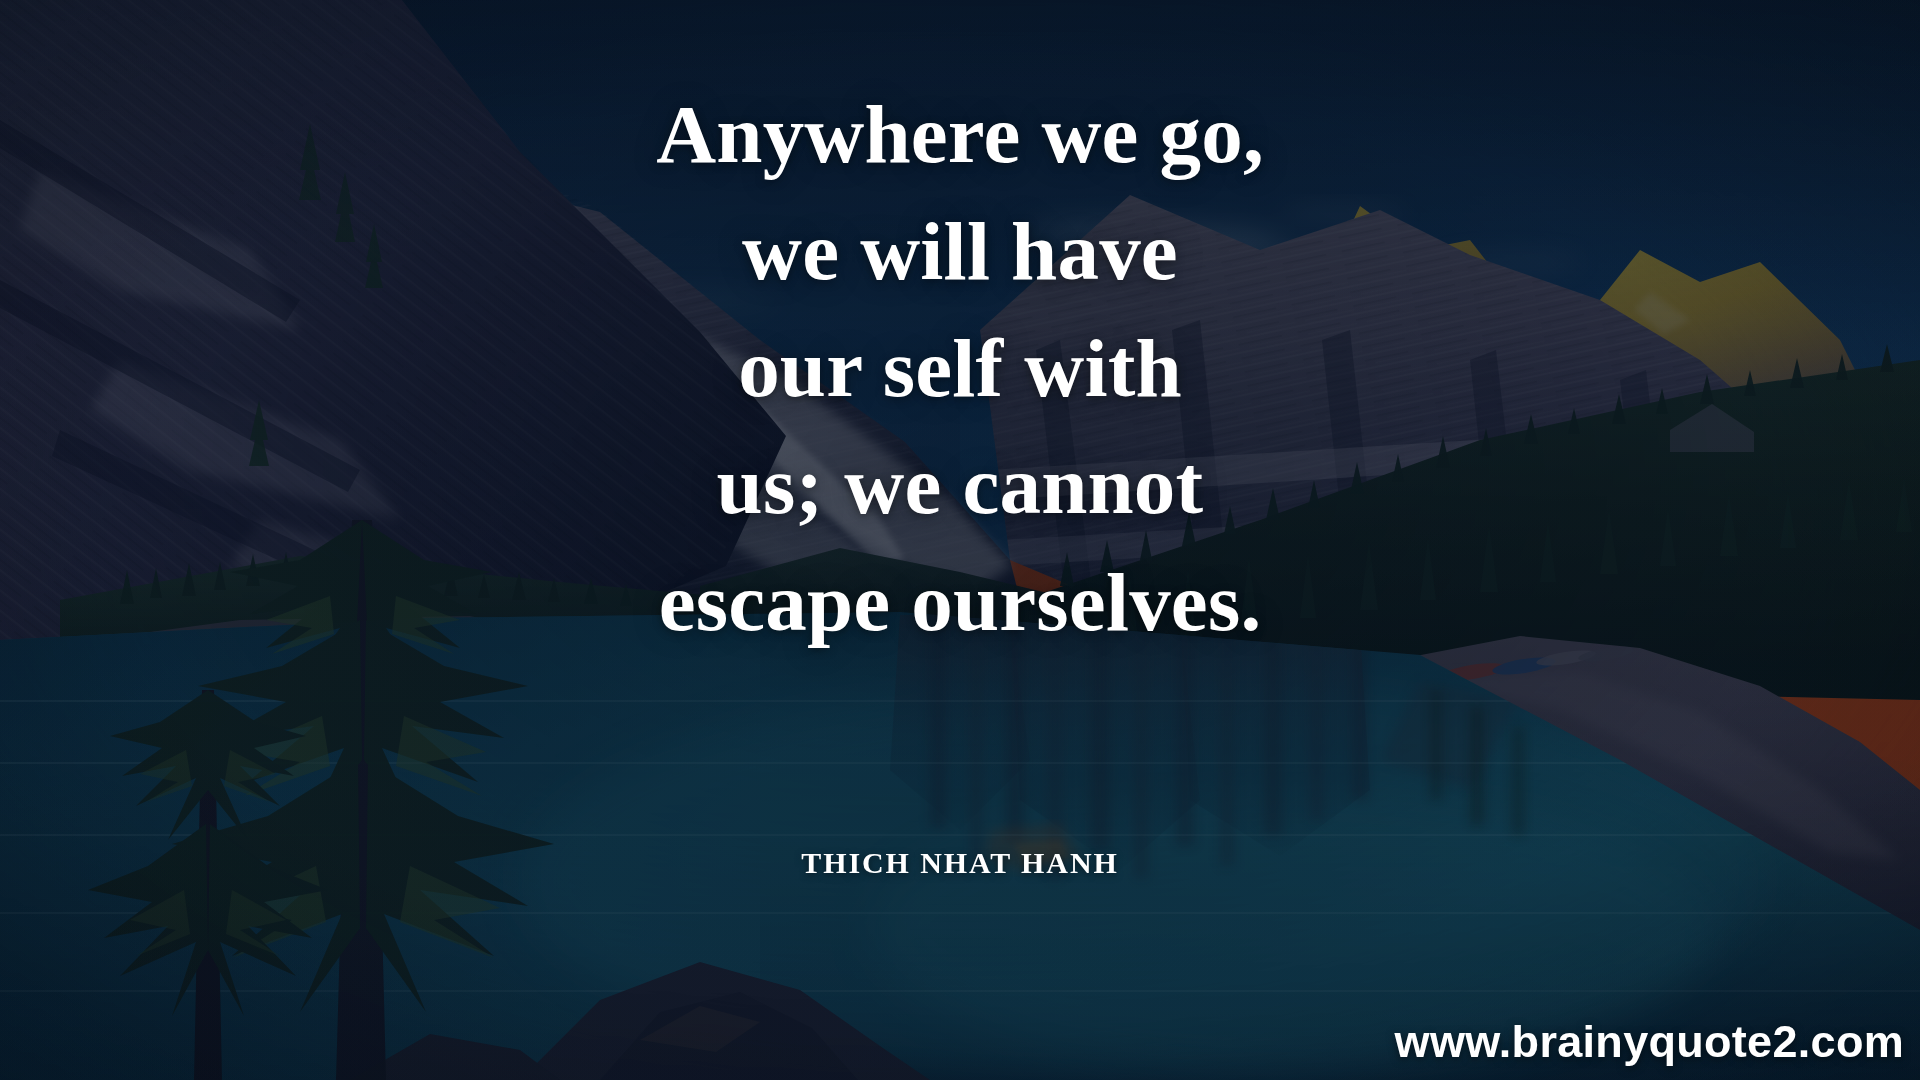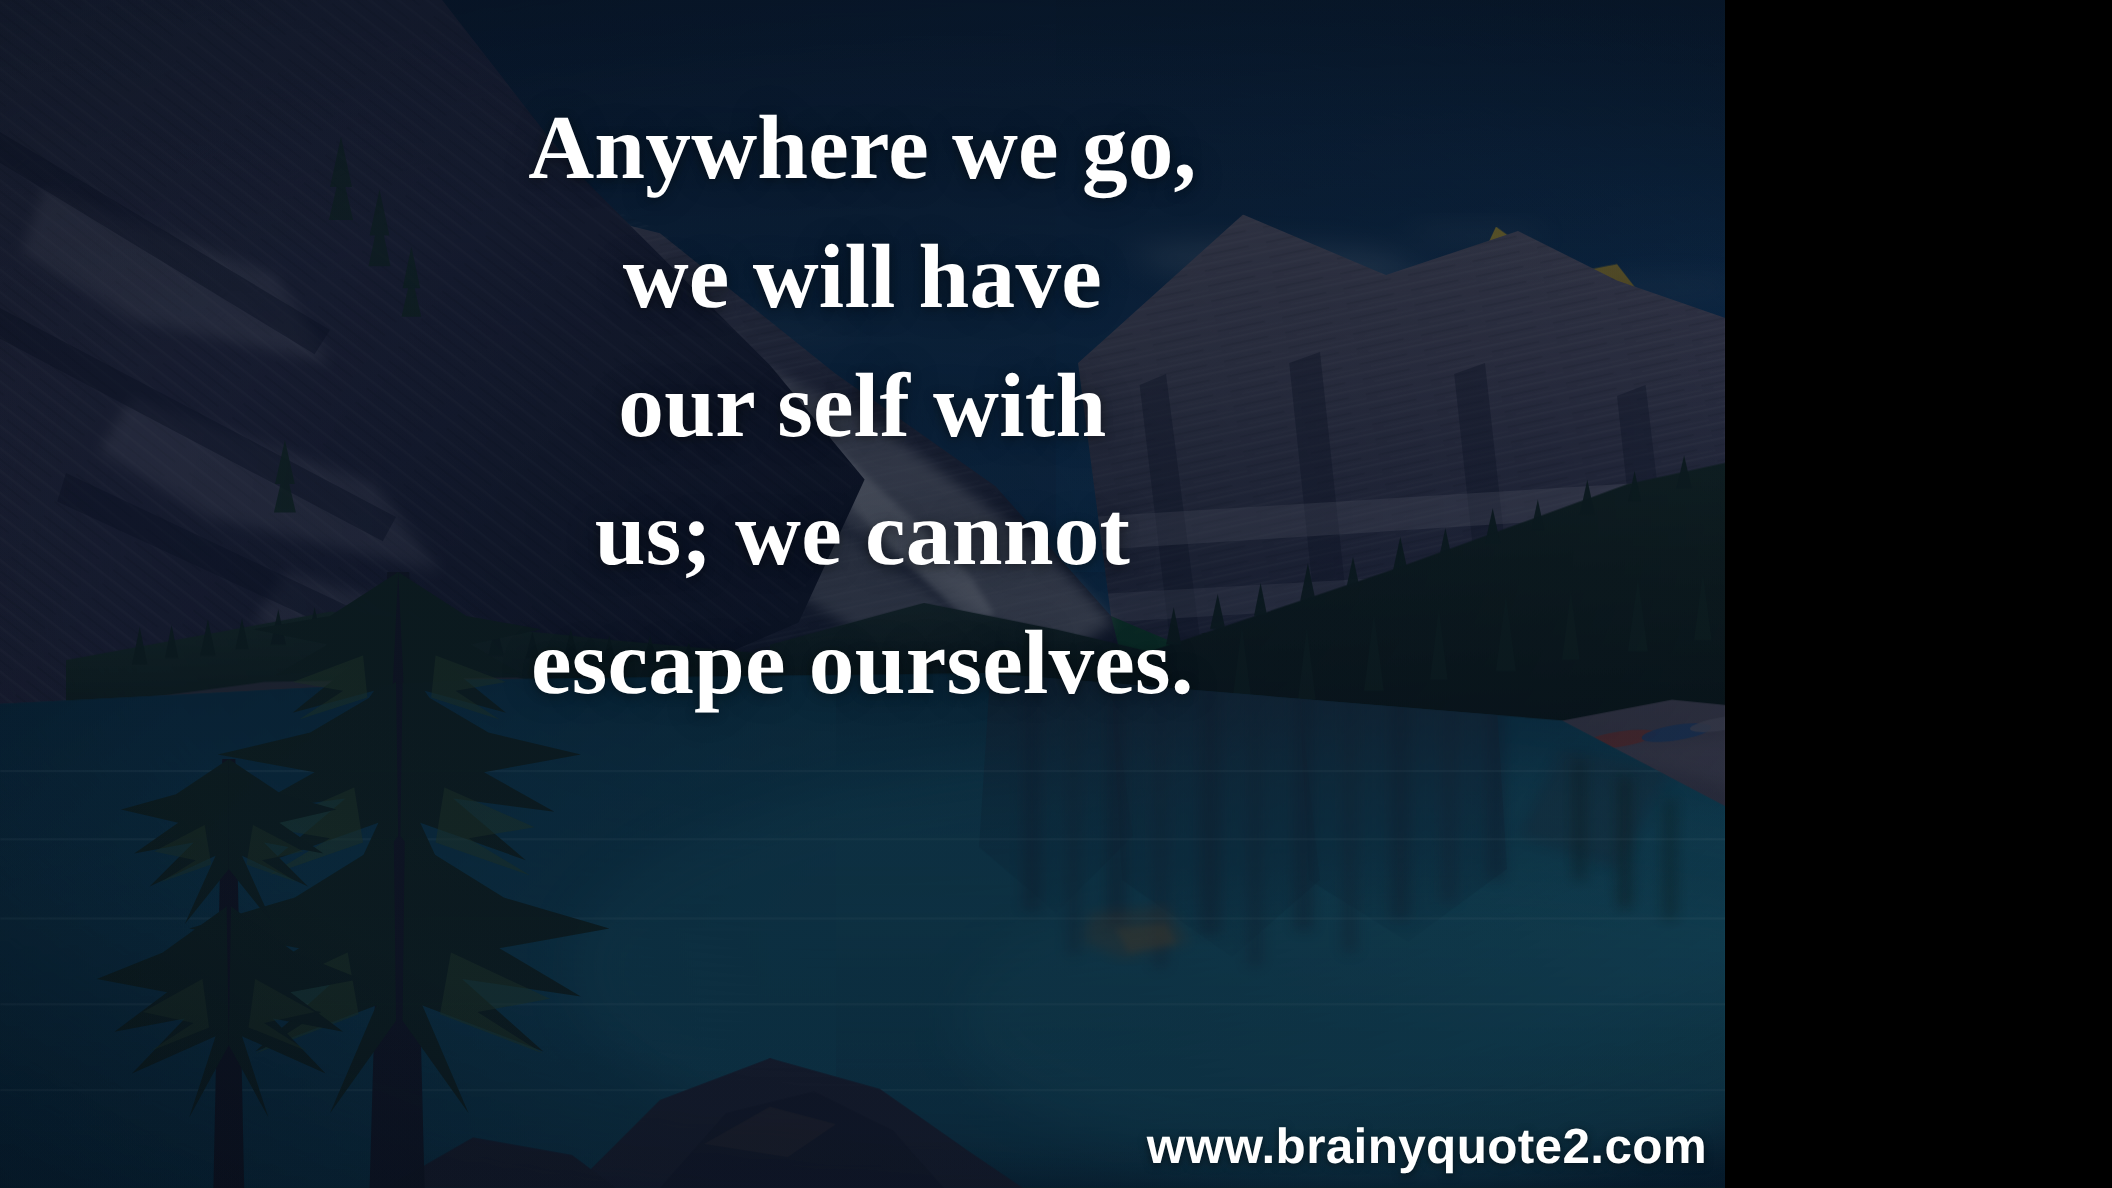--- a/index.html
+++ b/index.html
@@ -2,25 +2,25 @@
 <html><head>
 <meta charset="utf-8">
 <style>
   html, body {
     margin: 0;
     padding: 0;
     background: #000;
   }
   .stage {
     position: relative;
-    width: 1568px;
+    width: 1920px;
     height: 1080px;
     overflow: hidden;
     font-family: "Liberation Serif", "DejaVu Serif", serif;
-    background: #14532d;
+    background: #c2410c;
   }
   .bg-photo {
     position: absolute;
     inset: 0;
     width: 1920px;
     height: 1080px;
     display: block;
   }
   
   .scrim {
@@ -448,18 +448,21 @@
   <div class="scrim"></div>
 
   <div class="quote-block">
     <p class="quote-text">Anywhere we go,
 we will have
 our self with
 us; we cannot
 escape ourselves.</p>
   </div>
 
+  <div class="attribution">
+    <p class="attribution-text">THICH NHAT HANH</p>
+  </div>
 
   <div class="watermark">
     <p class="watermark-text">www.brainyquote2.com</p>
   </div>
 
 </div>
 
 </body></html>

